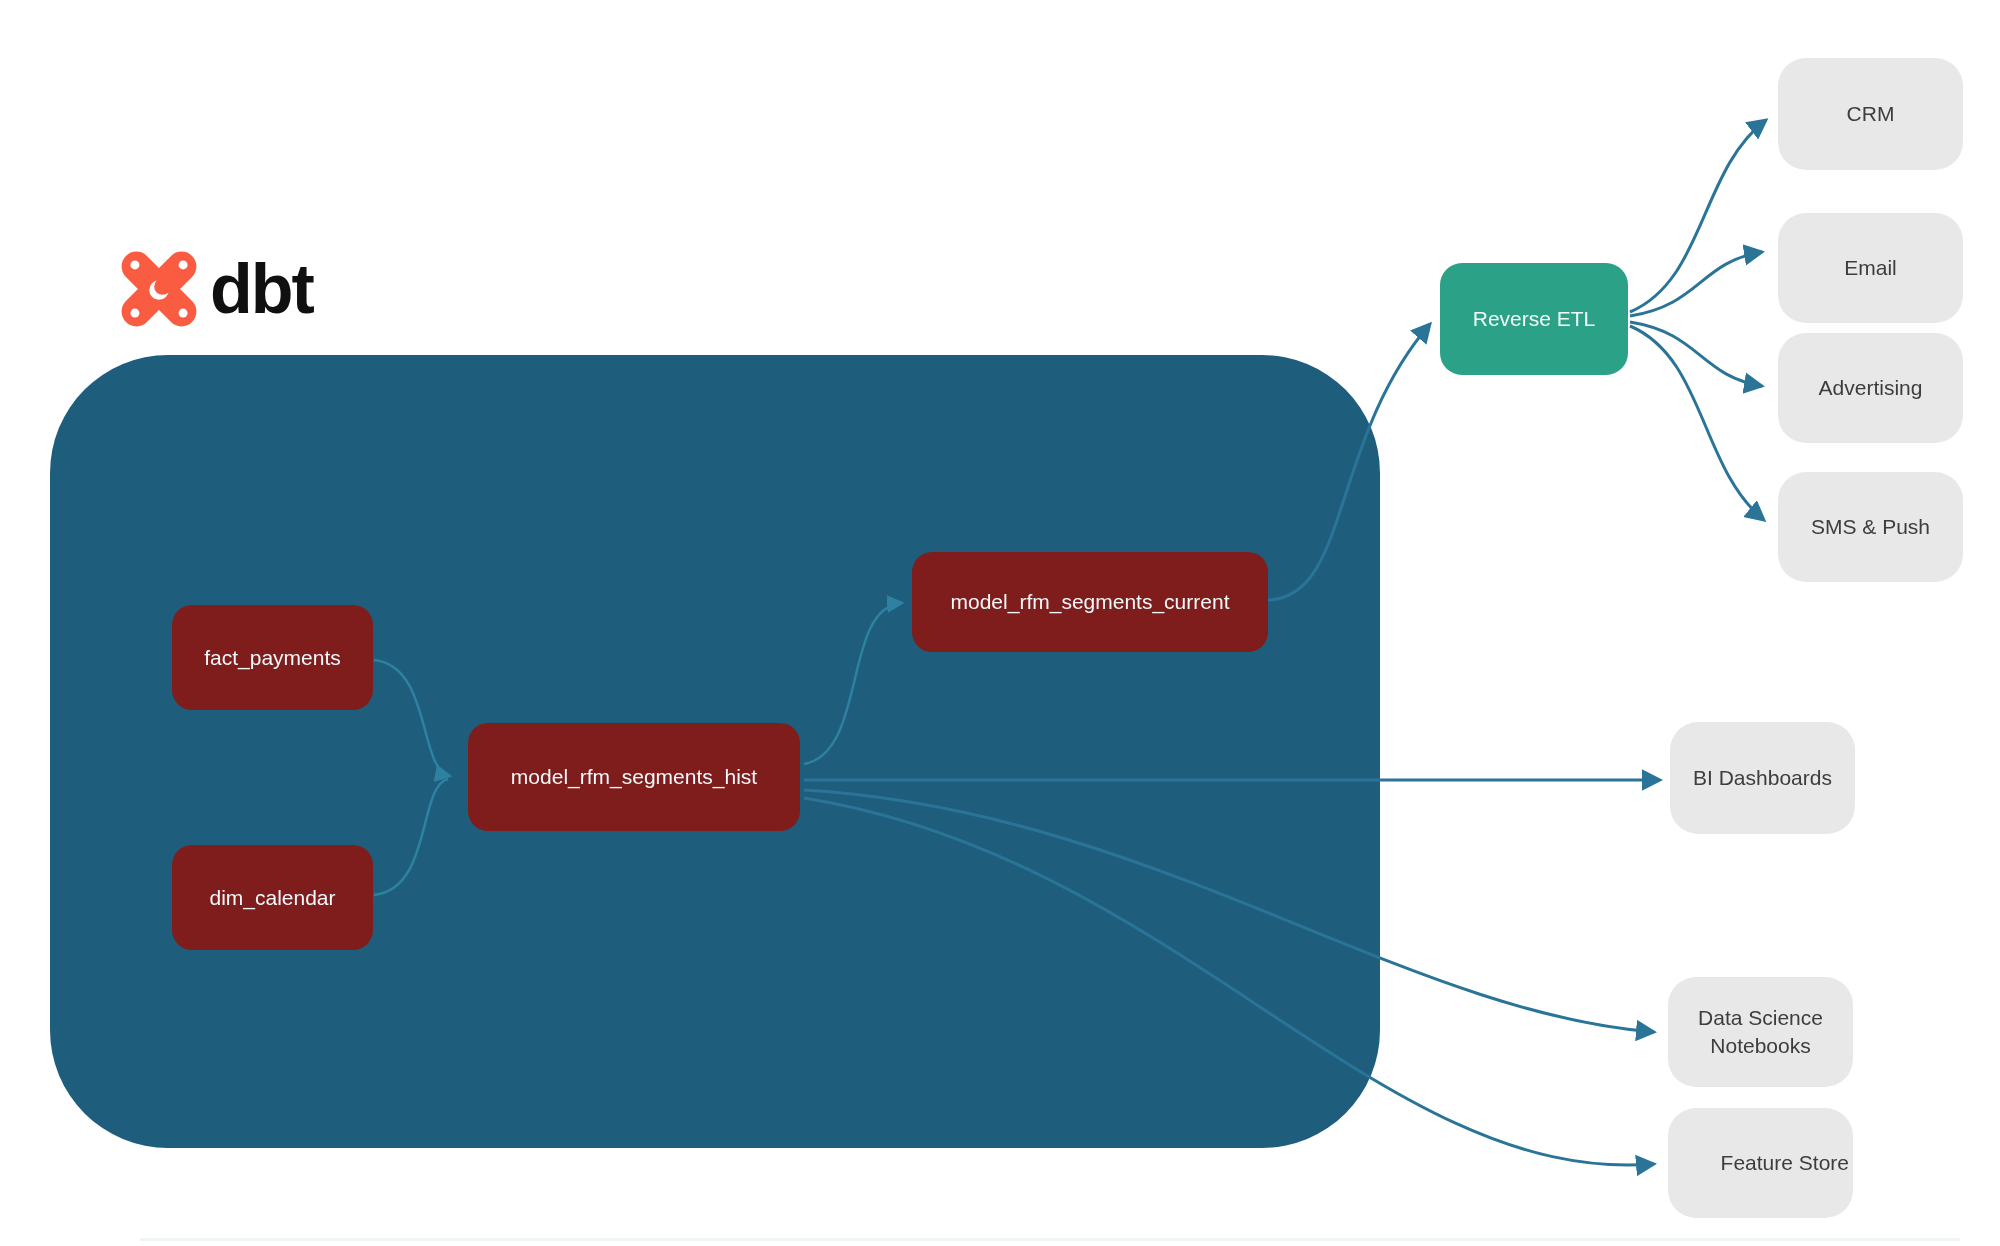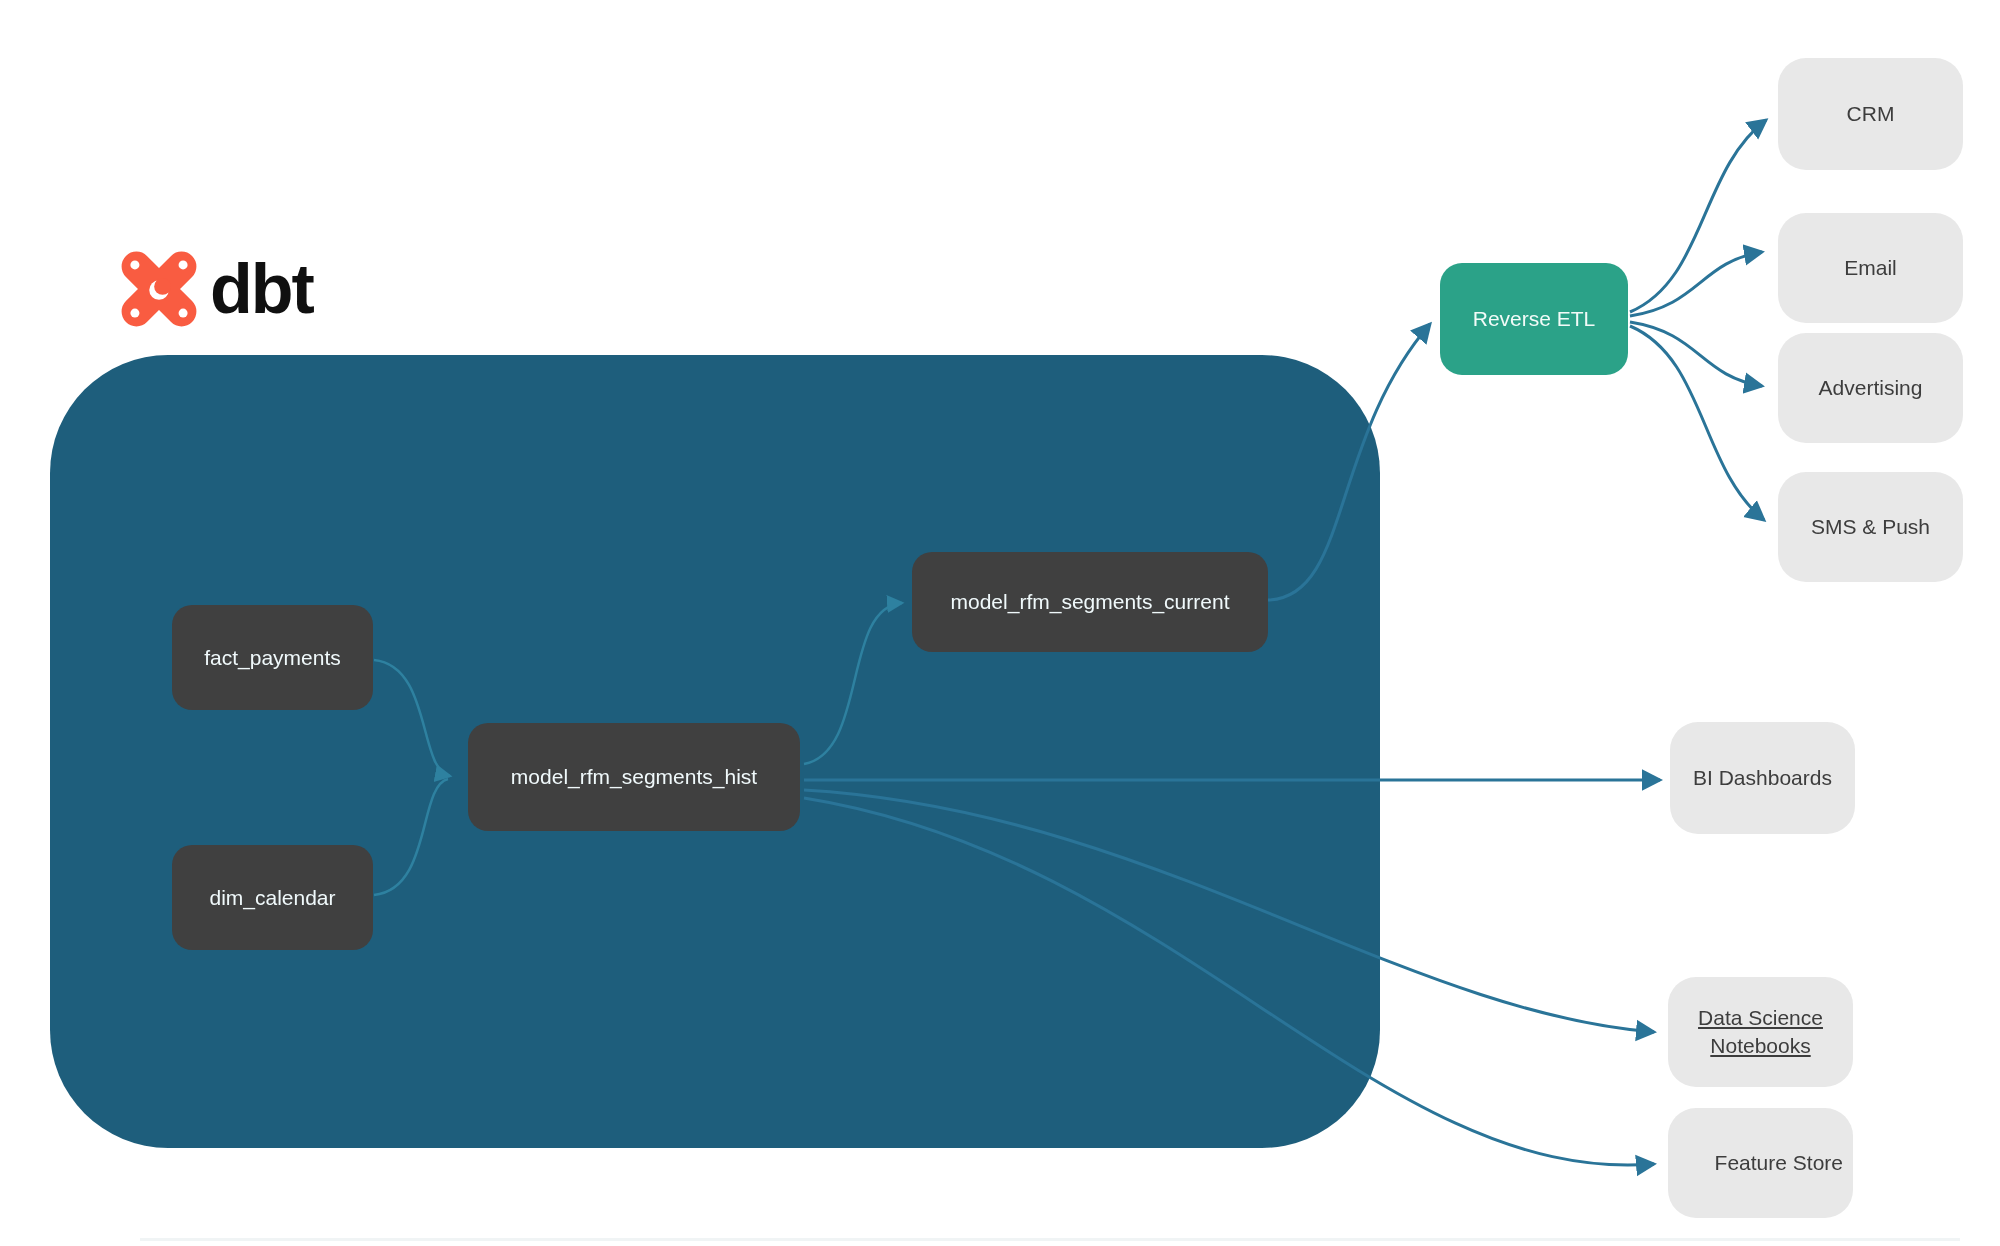--- a/index.html
+++ b/index.html
@@ -15,34 +15,34 @@
     position:absolute;left:50px;top:355px;width:1330px;height:793px;
     background:#1E5E7C;border-radius:118px;z-index:1;
   }
   
   #edges{position:absolute;left:0;top:0;width:2000px;height:1246px;z-index:2;pointer-events:none;}
   
   .node{
     position:absolute;z-index:3;display:flex;align-items:center;justify-content:center;
     text-align:center;font-size:21px;box-sizing:border-box;
   }
-  .model-node{background:#404040;color:#F0F9FB;border-radius:20px;}
+  .model-node{background:#7f1d1d;color:#F0F9FB;border-radius:20px;}
   .etl-node{background:#2BA288;color:#F2FBF8;border-radius:22px;}
-  .dest-node{background:#E8E8E8;color:#3D3D3D;border-radius:28px;line-height:28px;padding:0 10px;}
+  .dest-node{background:#E8E8E8;color:#3D3D3D;border-radius:28px;line-height:28px;padding:0 4px;}
   #node-fact{left:172px;top:605px;width:201px;height:105px;}
   #node-dim{left:172px;top:845px;width:201px;height:105px;}
   #node-hist{left:468px;top:723px;width:332px;height:108px;}
   #node-current{left:912px;top:552px;width:356px;height:100px;}
   #node-retl{left:1440px;top:263px;width:188px;height:112px;}
   #node-crm{left:1778px;top:58px;width:185px;height:112px;}
   #node-email{left:1778px;top:213px;width:185px;height:110px;}
   #node-adv{left:1778px;top:333px;width:185px;height:110px;}
   #node-sms{left:1778px;top:472px;width:185px;height:110px;}
   #node-bi{left:1670px;top:722px;width:185px;height:112px;}
-  #node-dsn{left:1668px;top:977px;width:185px;height:110px;text-decoration:underline;}
+  #node-dsn{left:1668px;top:977px;width:185px;height:110px;}
   #node-fs{left:1668px;top:1108px;width:185px;height:110px;justify-content:flex-end;}
   #bottom-rule{
     position:absolute;left:140px;top:1238px;width:1820px;height:3px;
     background:#f0f4f5;z-index:0;
   }
 </style>
 </head>
 <body>
 
 <div id="stage">

